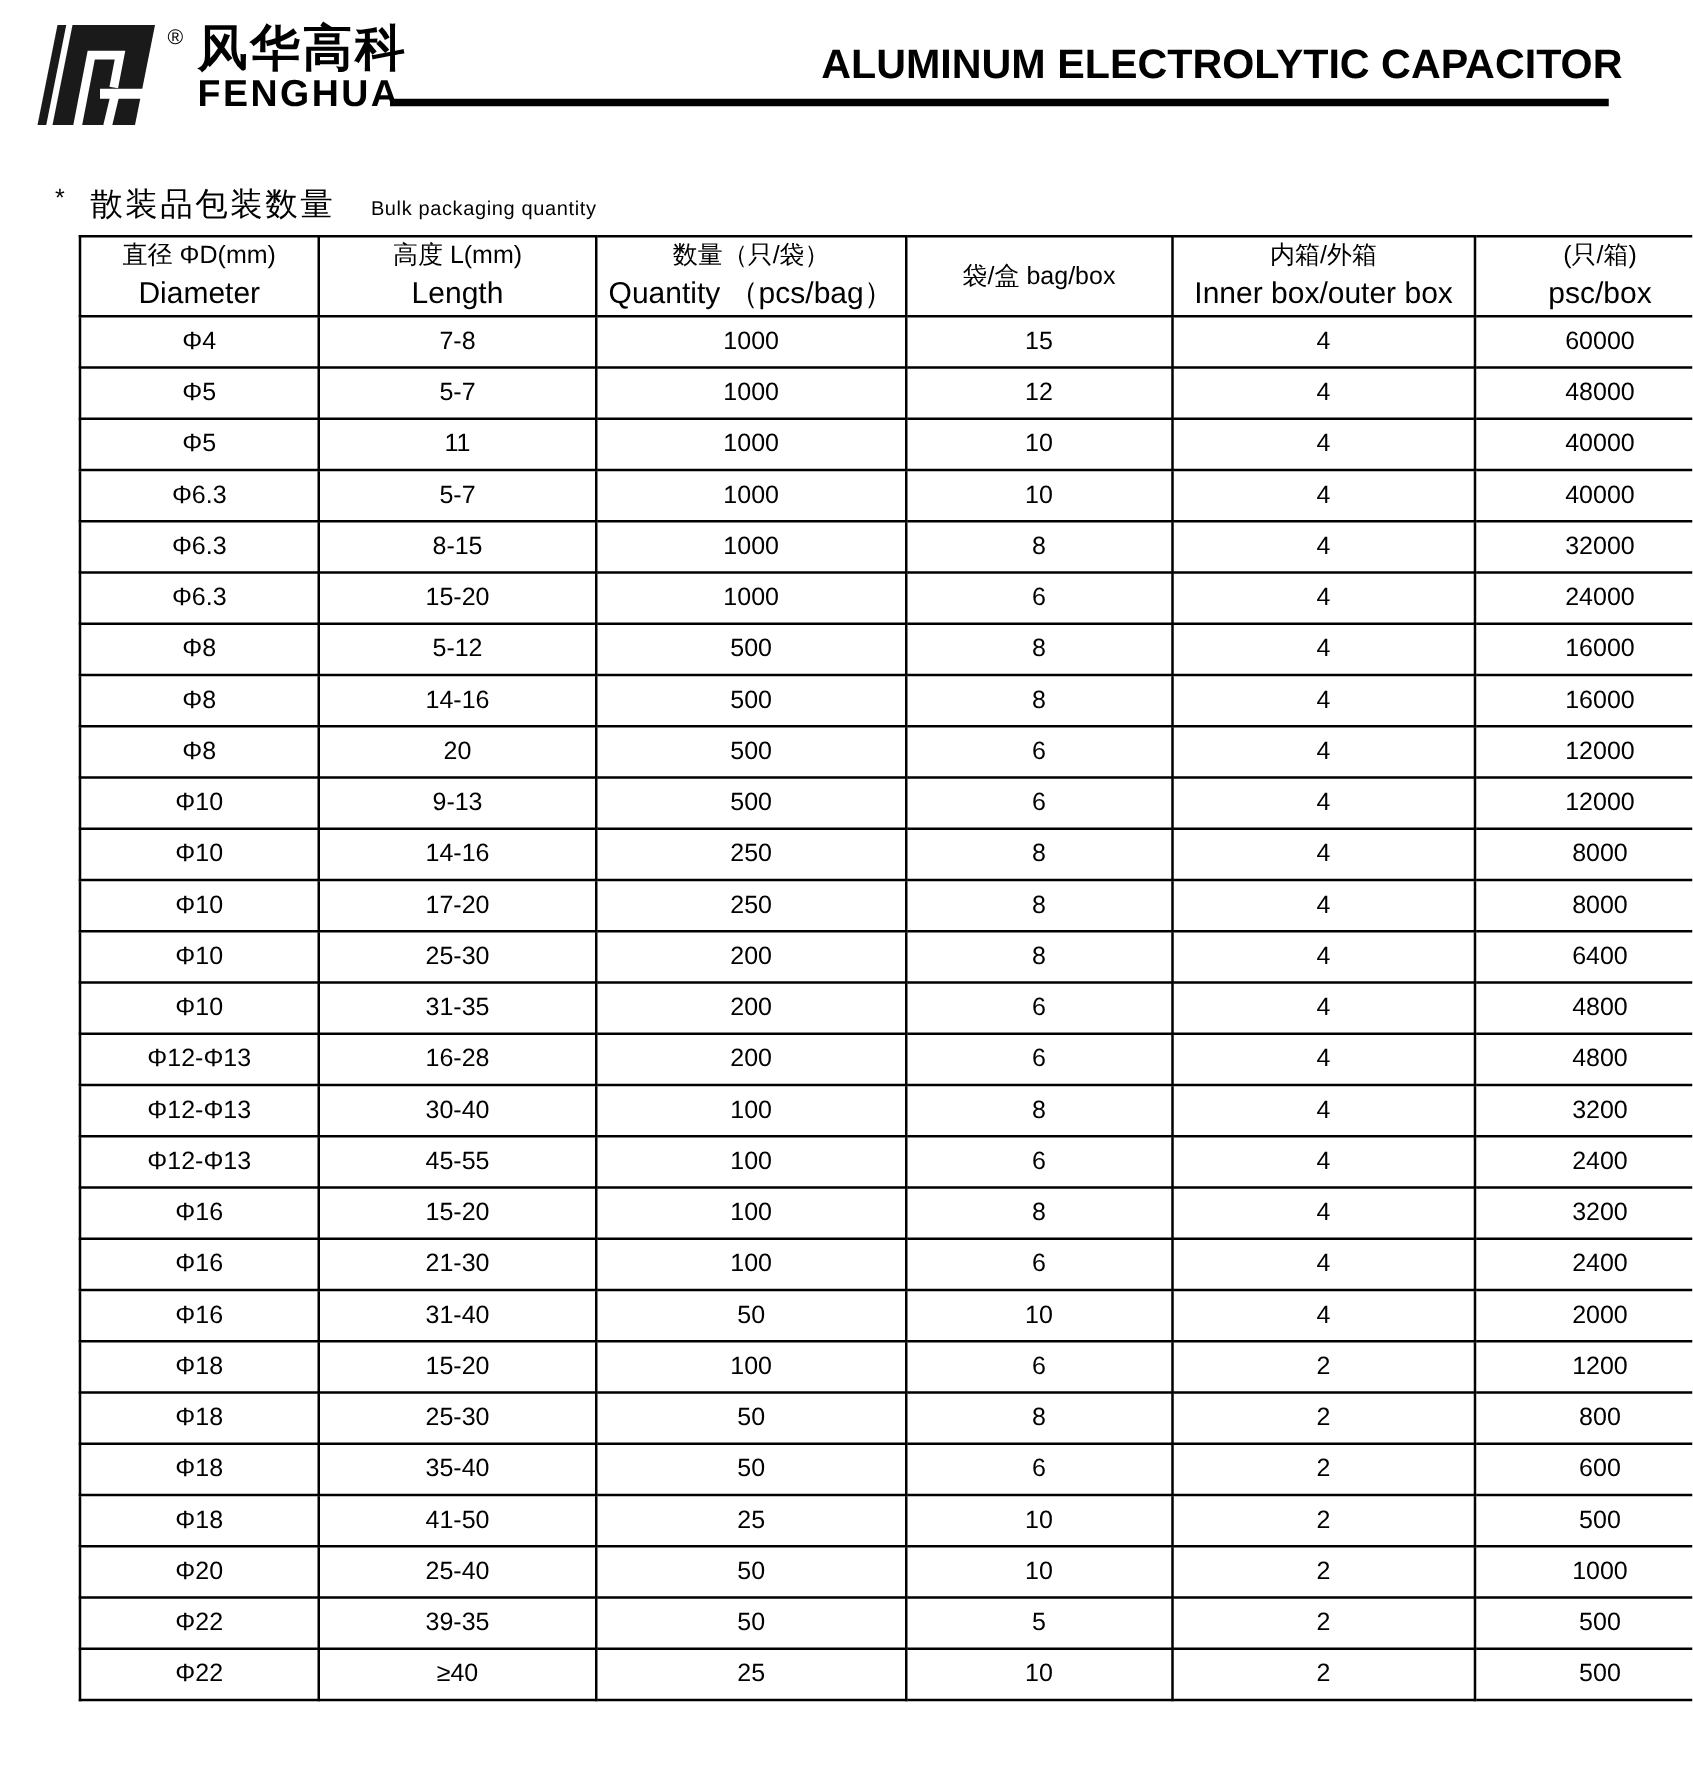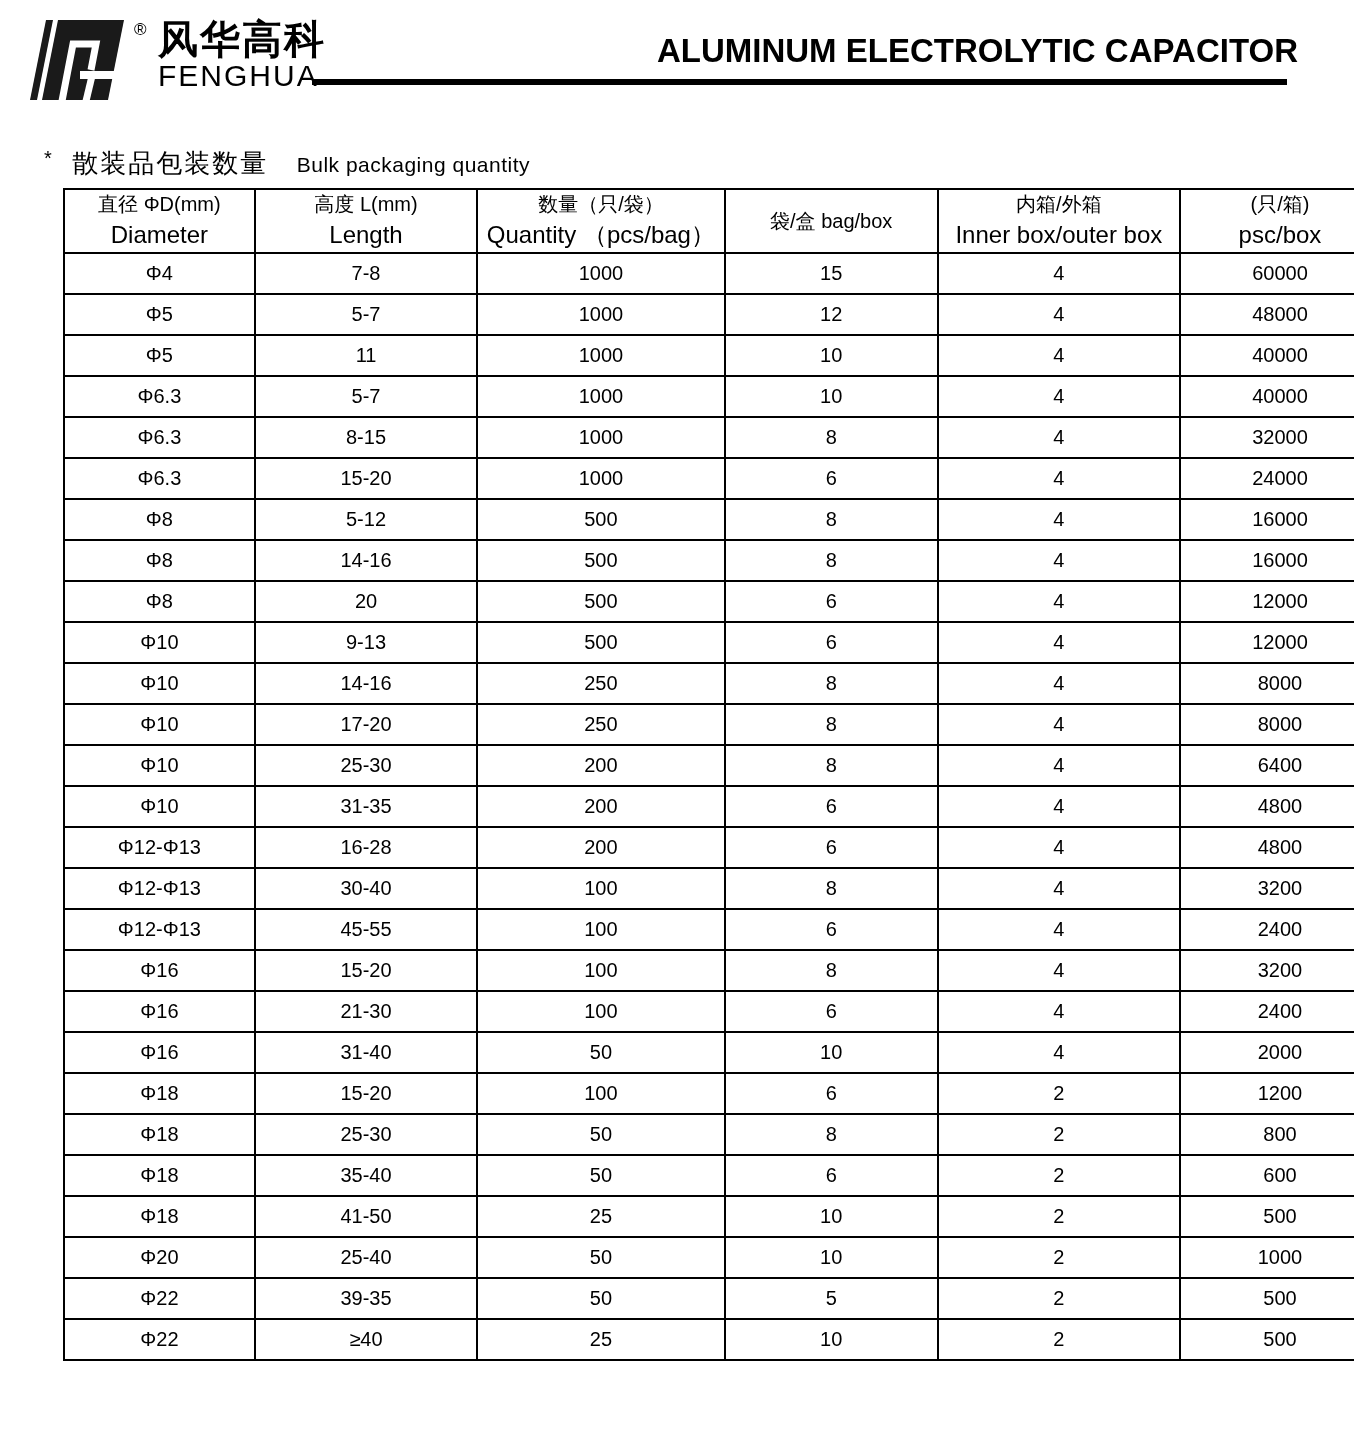--- a/index.html
+++ b/index.html
@@ -11,36 +11,36 @@
     color:#000;
     overflow:hidden;
   }
 
   
   .logo { position:absolute; left:18px; top:16px; }
   .logo-mark { position:absolute; left:0; top:2px; width:112px; height:84px; }
   .logo-reg { position:absolute; left:116px; top:4px; font-size:17px; font-weight:400; }
   .logo-text { position:absolute; left:140px; top:2px; white-space:nowrap; }
   .brand-cn { font-size:40px; font-weight:700; letter-spacing:2px; line-height:1.05; }
-  .brand-en { font-size:30px; font-weight:400; letter-spacing:2px; line-height:1.0; margin-top:1px; }
+  .brand-en { font-size:30px; font-weight:700; letter-spacing:2px; line-height:1.0; margin-top:1px; }
 
   .doc-title {
     position:absolute; top:32px; right:56px;
     font-size:33px; font-weight:700; letter-spacing:0px; white-space:nowrap;
   }
   .title-rule {
     position:absolute; left:312px; top:79px;
     width:975px; height:6px; background:#000;
   }
 
   
   .section-heading { position:absolute; left:44px; top:146px; white-space:nowrap; }
   .section-marker { font-size:20px; vertical-align:7px; }
   .section-cn { font-size:26px; margin-left:16px; letter-spacing:2px; }
-  .section-en { font-size:21px; margin-left:24px; letter-spacing:0.5px;text-align:right; }
+  .section-en { font-size:16px; margin-left:24px; letter-spacing:0.5px;text-align:right; }
 
   
   .pack-table {
     position:absolute; left:63px; top:188px; width:1318px;
     border-collapse:collapse; table-layout:fixed;
   }
   .pack-table th, .pack-table td {
     border:2px solid #000;
     text-align:center; vertical-align:middle;
     font-weight:400; padding:0;

